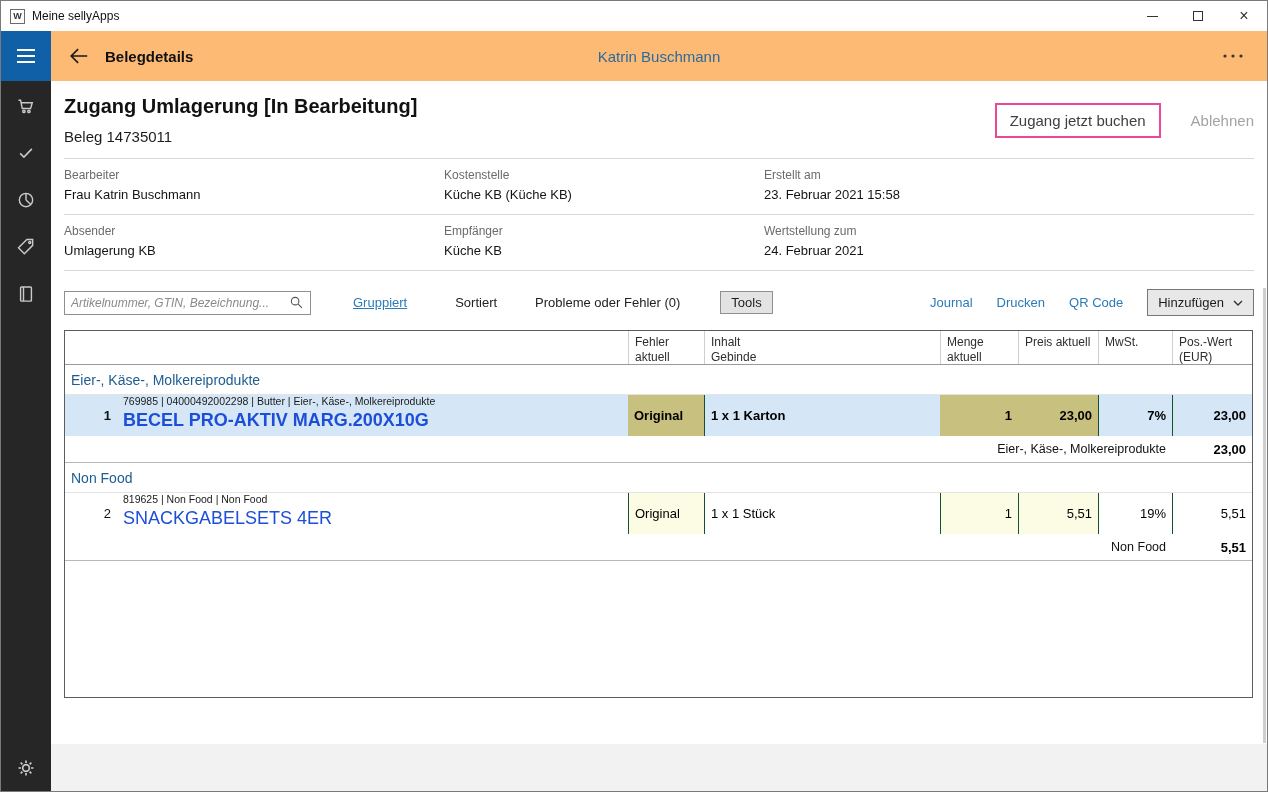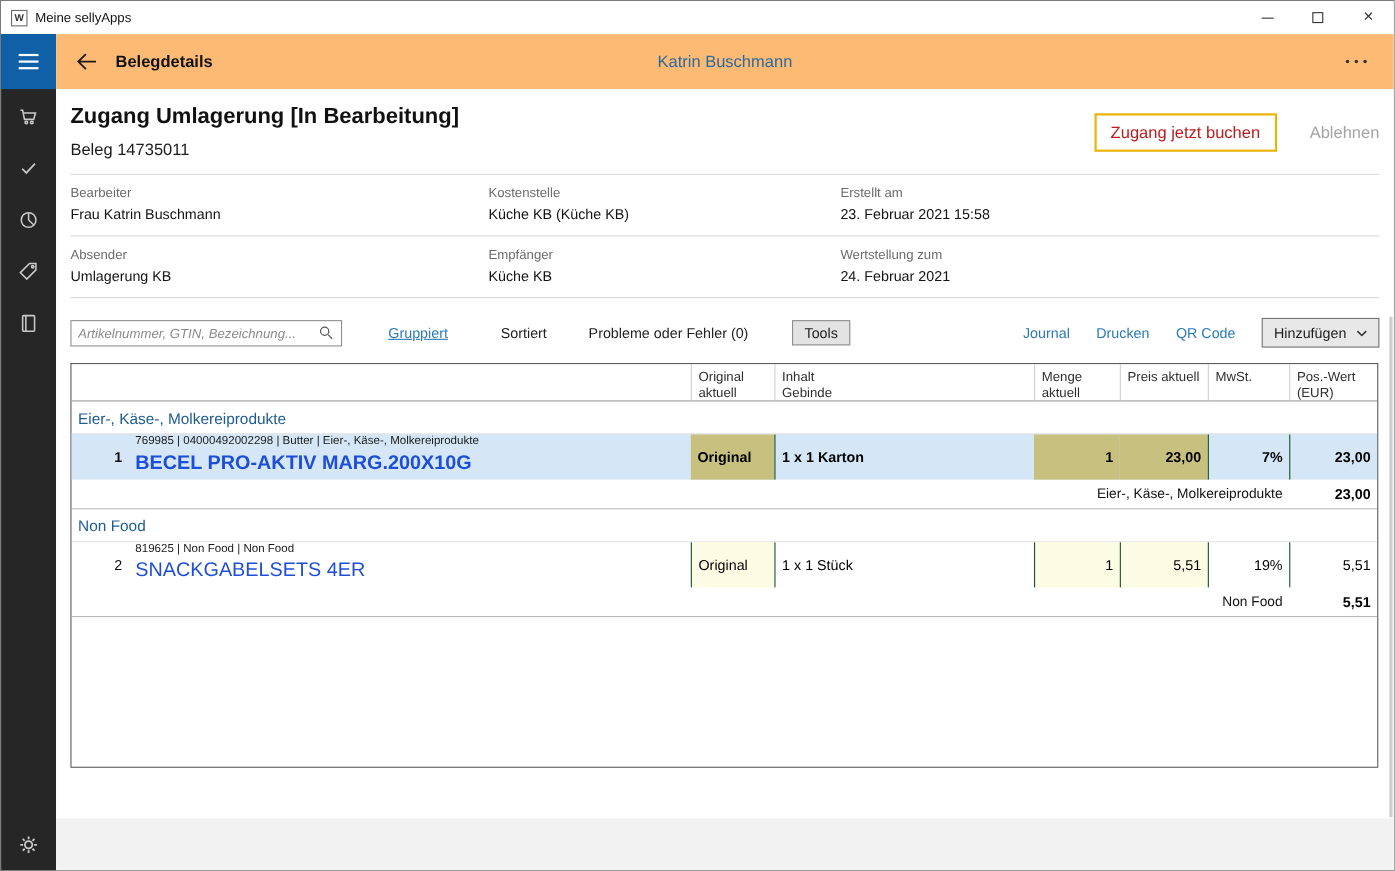--- a/index.html
+++ b/index.html
@@ -35,21 +35,21 @@
   .more-btn { margin-left:auto; display:flex; align-items:center; cursor:pointer; padding:4px; }
 
   
   .content { flex:1; padding:0 13px; position:relative; min-height:0; }
   .bottom-strip { height:47px; background:#f2f2f2; flex:0 0 auto; }
 
   .doc-header { display:flex; align-items:center; padding-top:14px; }
   .doc-title { font-size:20px; font-weight:bold; color:#111; }
   .doc-number { font-size:15px; color:#1c1c1c; margin-top:10px; }
   .doc-actions { margin-left:auto; display:flex; align-items:center; gap:30px; }
-  .btn-primary { font-size:15px; color:#b91c1c; border:2px solid #eab308; background:#fff; padding:7px 13px; cursor:pointer; font-family:inherit; }
+  .btn-primary { font-size:15px; color:#404040; border:2px solid #ec4899; background:#fff; padding:7px 13px; cursor:pointer; font-family:inherit; }
   .btn-secondary { font-size:15px; color:#a3a3a3; background:none; border:none; cursor:pointer; font-family:inherit; }
 
   .divider { border:none; border-top:1px solid #dadada; margin-top:13px; }
 
   .meta-grid { display:grid; grid-template-columns:380px 320px 1fr auto; padding:9px 0 12px 0; }
   .meta-label { font-size:12px; color:#6b6b6b; }
   .meta-value { font-size:13px; color:#141414; margin-top:5px; }
   .meta-total { text-align:right; }
   .total-amt { font-size:24px; font-weight:bold; color:#000; }
   .total-sub { font-size:12px; color:#2a2a2a; margin-top:5px; }
@@ -262,21 +262,21 @@
                 </svg>
             </button>
           </div>
         </div>
 
         <div class="grid">
           <div class="trow thead">
             <div class="cell c1"></div>
             <div class="cell c2"></div>
             <div class="cell c3 vline">
-                <span>Original aktuell</span>
+                <span>Fehler aktuell</span>
               </div>
             <div class="cell c4 vline">
                 <span class="hwrap">Inhalt Gebinde</span>
               </div>
             <div class="cell c5 vline">
                 <span>Menge aktuell</span>
               </div>
             <div class="cell c6 vline">
                 <span>Preis aktuell</span>
               </div>

